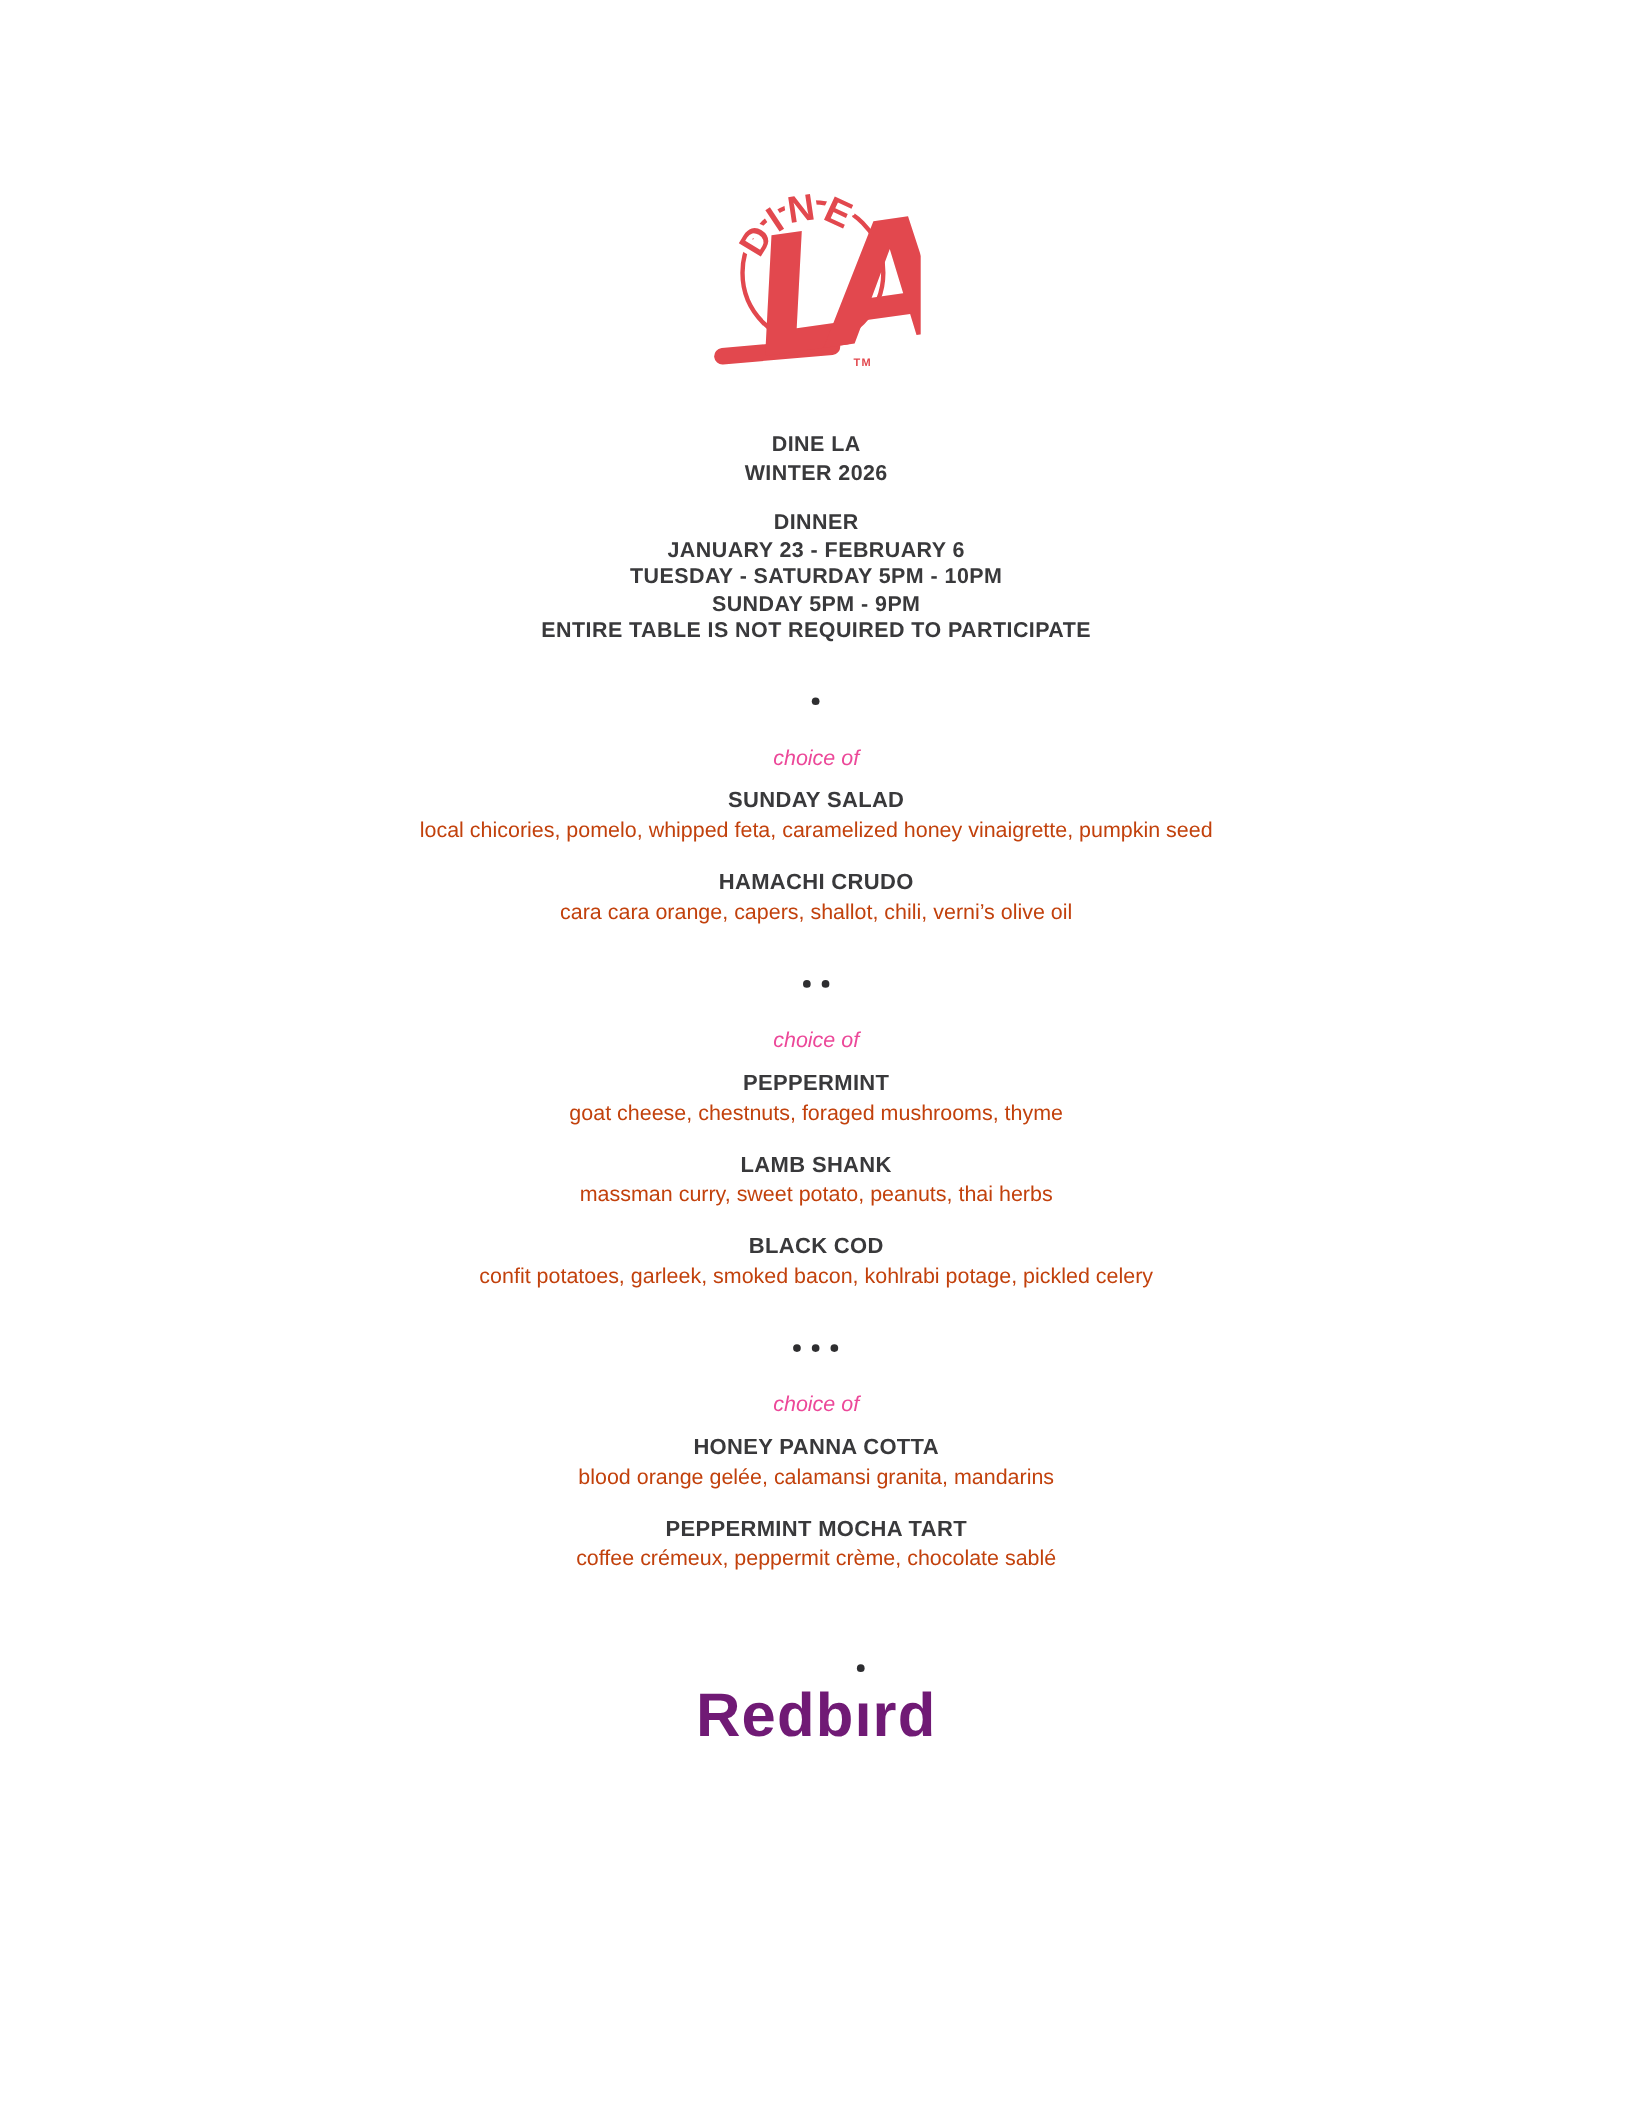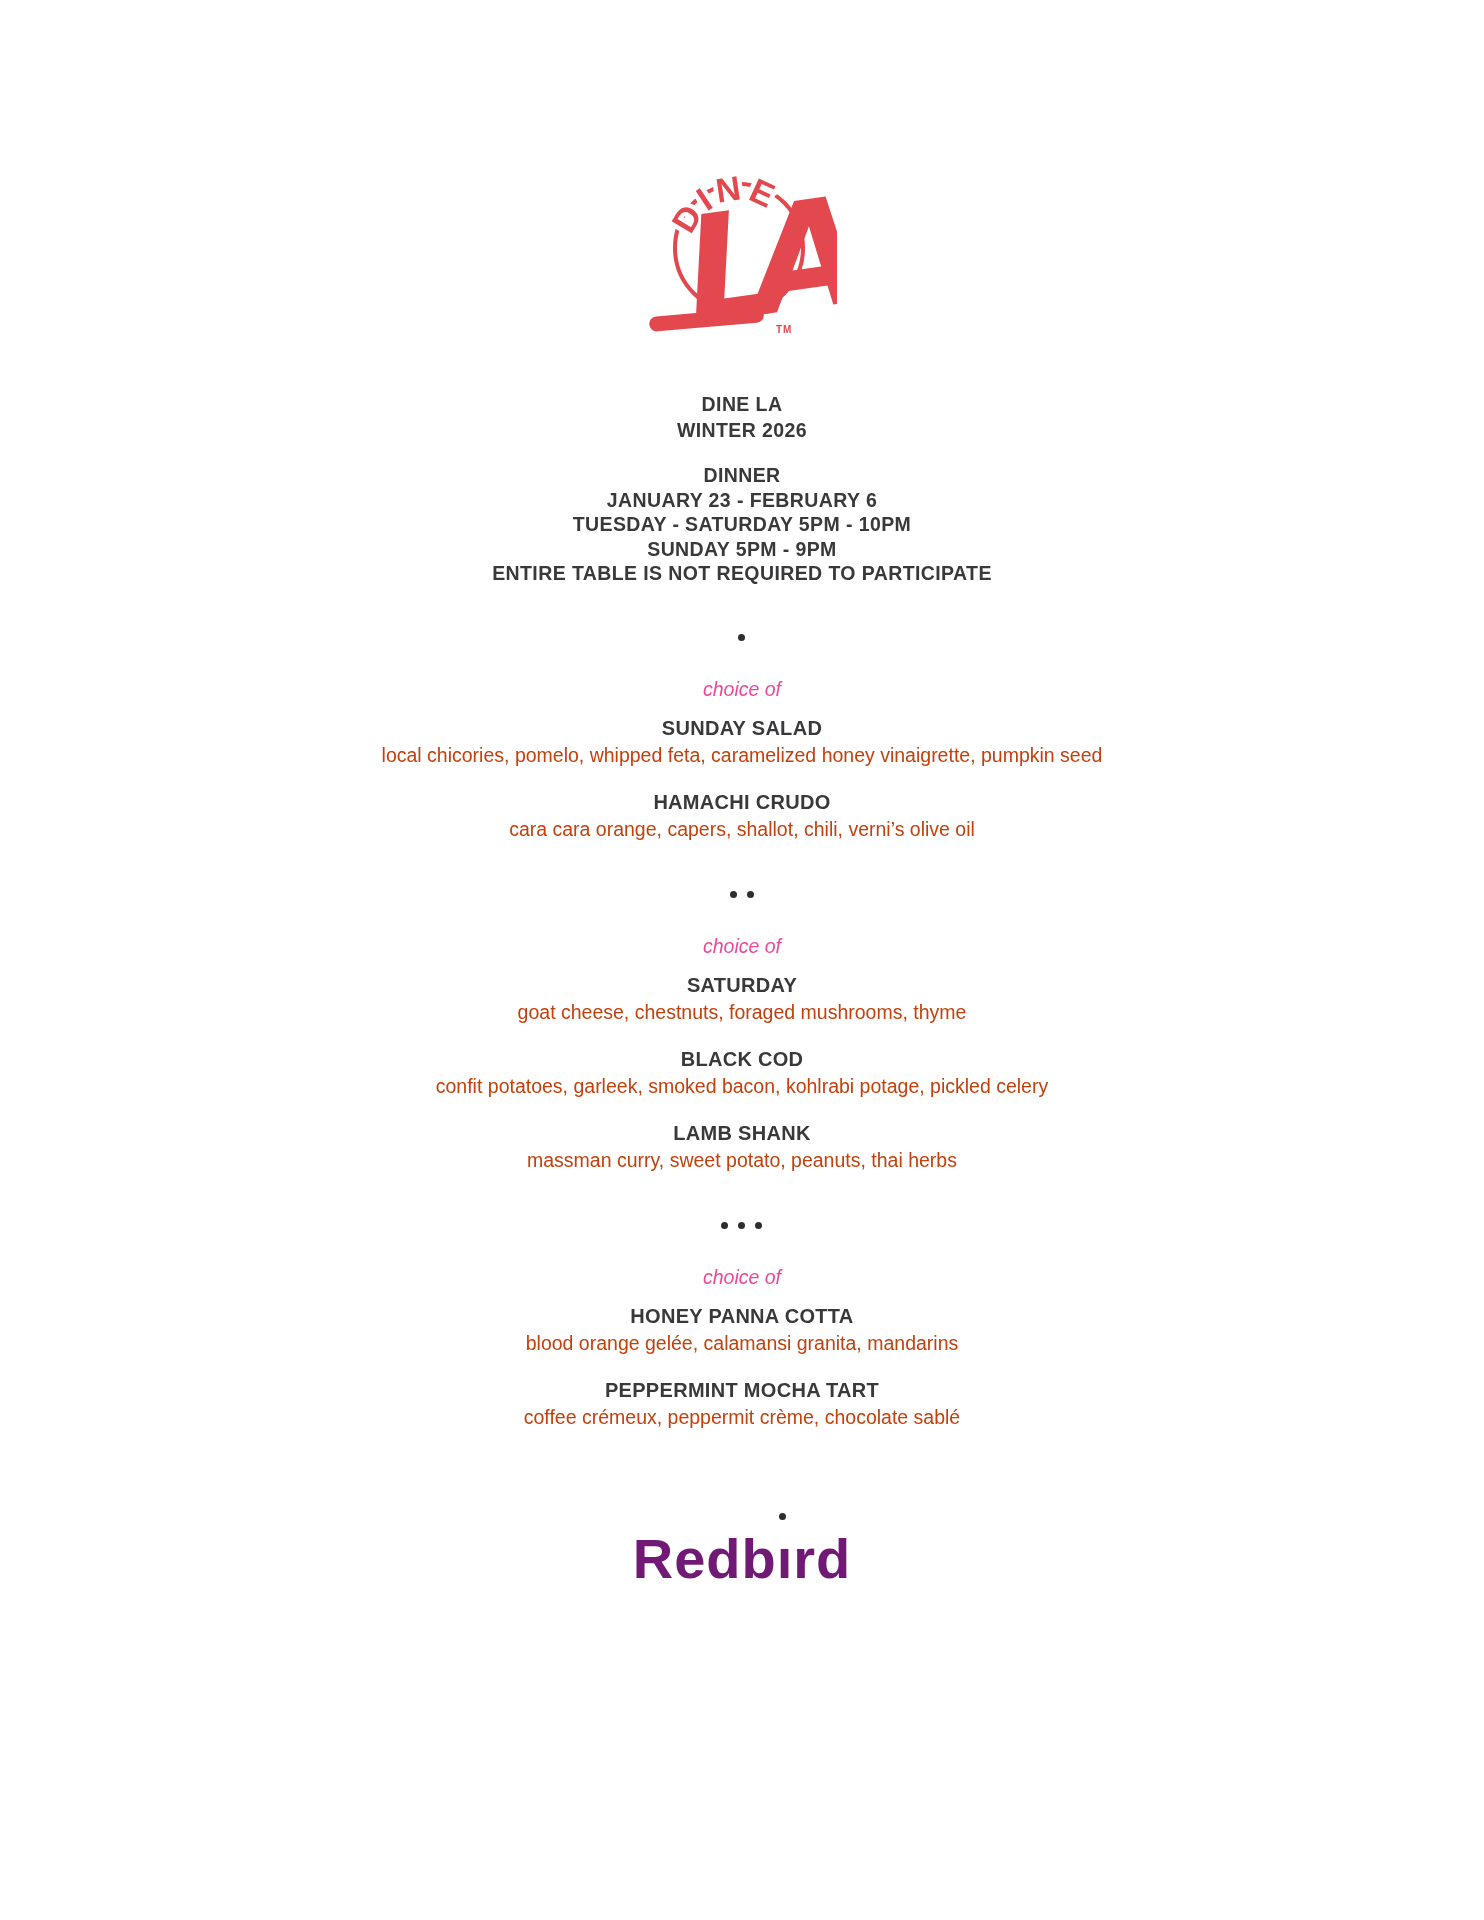--- a/index.html
+++ b/index.html
@@ -82,30 +82,30 @@
     </div>
   </section>
 
   <section>
     <div class="separator">
       <span class="dot"></span>
       <span class="dot"></span>
     </div>
     <div class="choice">choice of</div>
     <div class="menu-item first">
-      <div class="item-name">SATURDAY</div>
+      <div class="item-name">PEPPERMINT</div>
       <div class="item-desc">goat cheese, chestnuts, foraged mushrooms, thyme</div>
+    </div>
+    <div class="menu-item">
+      <div class="item-name">LAMB SHANK</div>
+      <div class="item-desc">massman curry, sweet potato, peanuts, thai herbs</div>
     </div>
     <div class="menu-item">
       <div class="item-name">BLACK COD</div>
       <div class="item-desc">confit potatoes, garleek, smoked bacon, kohlrabi potage, pickled celery</div>
-    </div>
-    <div class="menu-item">
-      <div class="item-name">LAMB SHANK</div>
-      <div class="item-desc">massman curry, sweet potato, peanuts, thai herbs</div>
     </div>
   </section>
 
   <section>
     <div class="separator">
       <span class="dot"></span>
       <span class="dot"></span>
       <span class="dot"></span>
     </div>
     <div class="choice">choice of</div>

